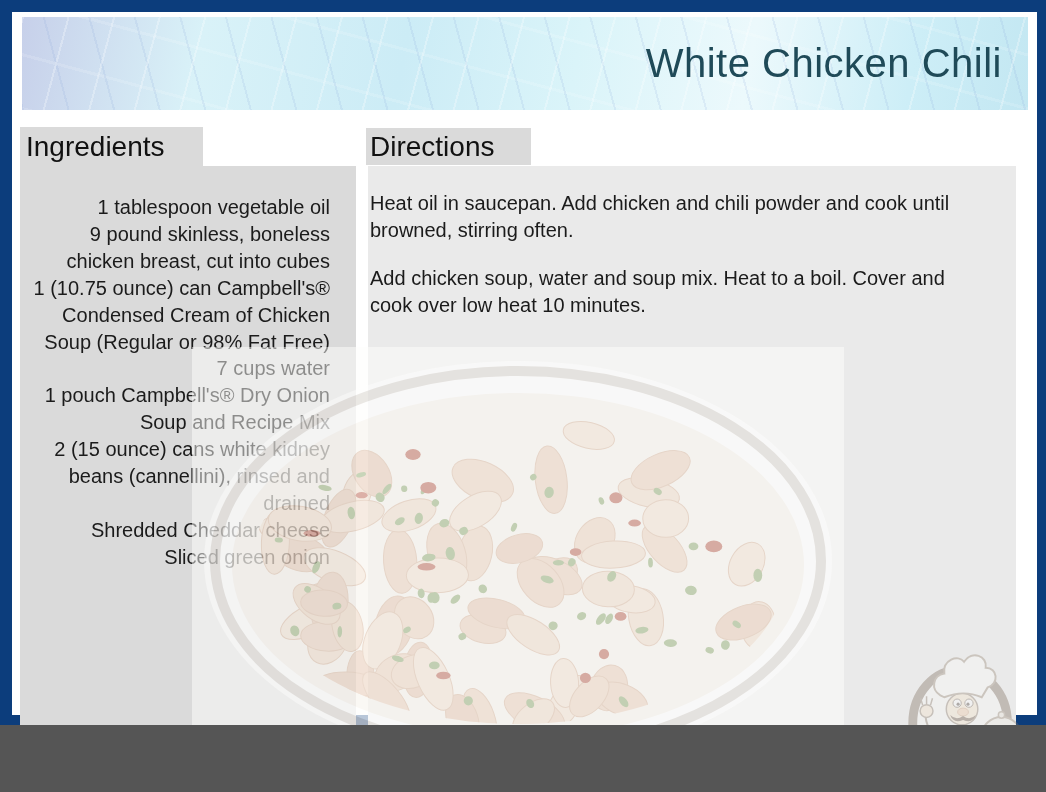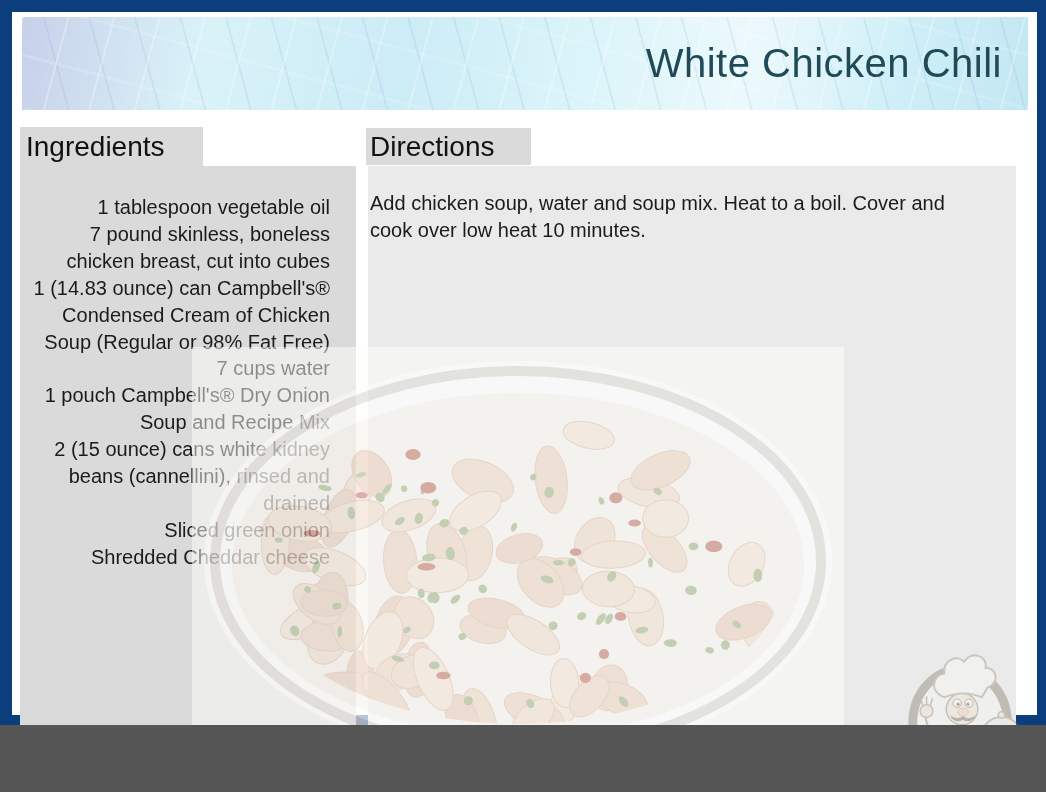--- a/index.html
+++ b/index.html
@@ -98,32 +98,33 @@
     <span>Ingredients</span>
   </div>
 
   <div class="heading-box" id="directions-heading">
     <span>Directions</span>
   </div>
 
   <div id="ingredients-panel">
     <div id="ingredients-list">
         <div class="ing-line">1 tablespoon vegetable oil</div>
-        <div class="ing-line">7 pound skinless, boneless chicken breast, cut into cubes</div>
-        <div class="ing-line">1 (14.83 ounce) can Campbell's® Condensed Cream of Chicken Soup (Regular or 98% Fat Free)</div>
+        <div class="ing-line">9 pound skinless, boneless chicken breast, cut into cubes</div>
+        <div class="ing-line">1 (10.75 ounce) can Campbell's® Condensed Cream of Chicken Soup (Regular or 98% Fat Free)</div>
         <div class="ing-line">7 cups water</div>
         <div class="ing-line">1 pouch Campbell's® Dry Onion Soup and Recipe Mix</div>
         <div class="ing-line">2 (15 ounce) cans white kidney beans (cannellini), rinsed and drained</div>
+        <div class="ing-line">Shredded Cheddar cheese</div>
         <div class="ing-line">Sliced green onion</div>
-        <div class="ing-line">Shredded Cheddar cheese</div>
       </div>
   </div>
 
   <div id="directions-panel">
     <div id="directions-list">
+        <p class="dir-para">Heat oil in saucepan. Add chicken and chili powder and cook until browned, stirring often.</p>
         <p class="dir-para">Add chicken soup, water and soup mix. Heat to a boil. Cover and cook over low heat 10 minutes.</p>
       </div>
   </div>
 
   <div id="beans-photo">
     <svg viewBox="0 0 652 424" xmlns="http://www.w3.org/2000/svg">
       <defs>
         <clipPath id="bowlClip">
             <ellipse cx="326" cy="222" rx="268" ry="155"></ellipse>
           </clipPath>

